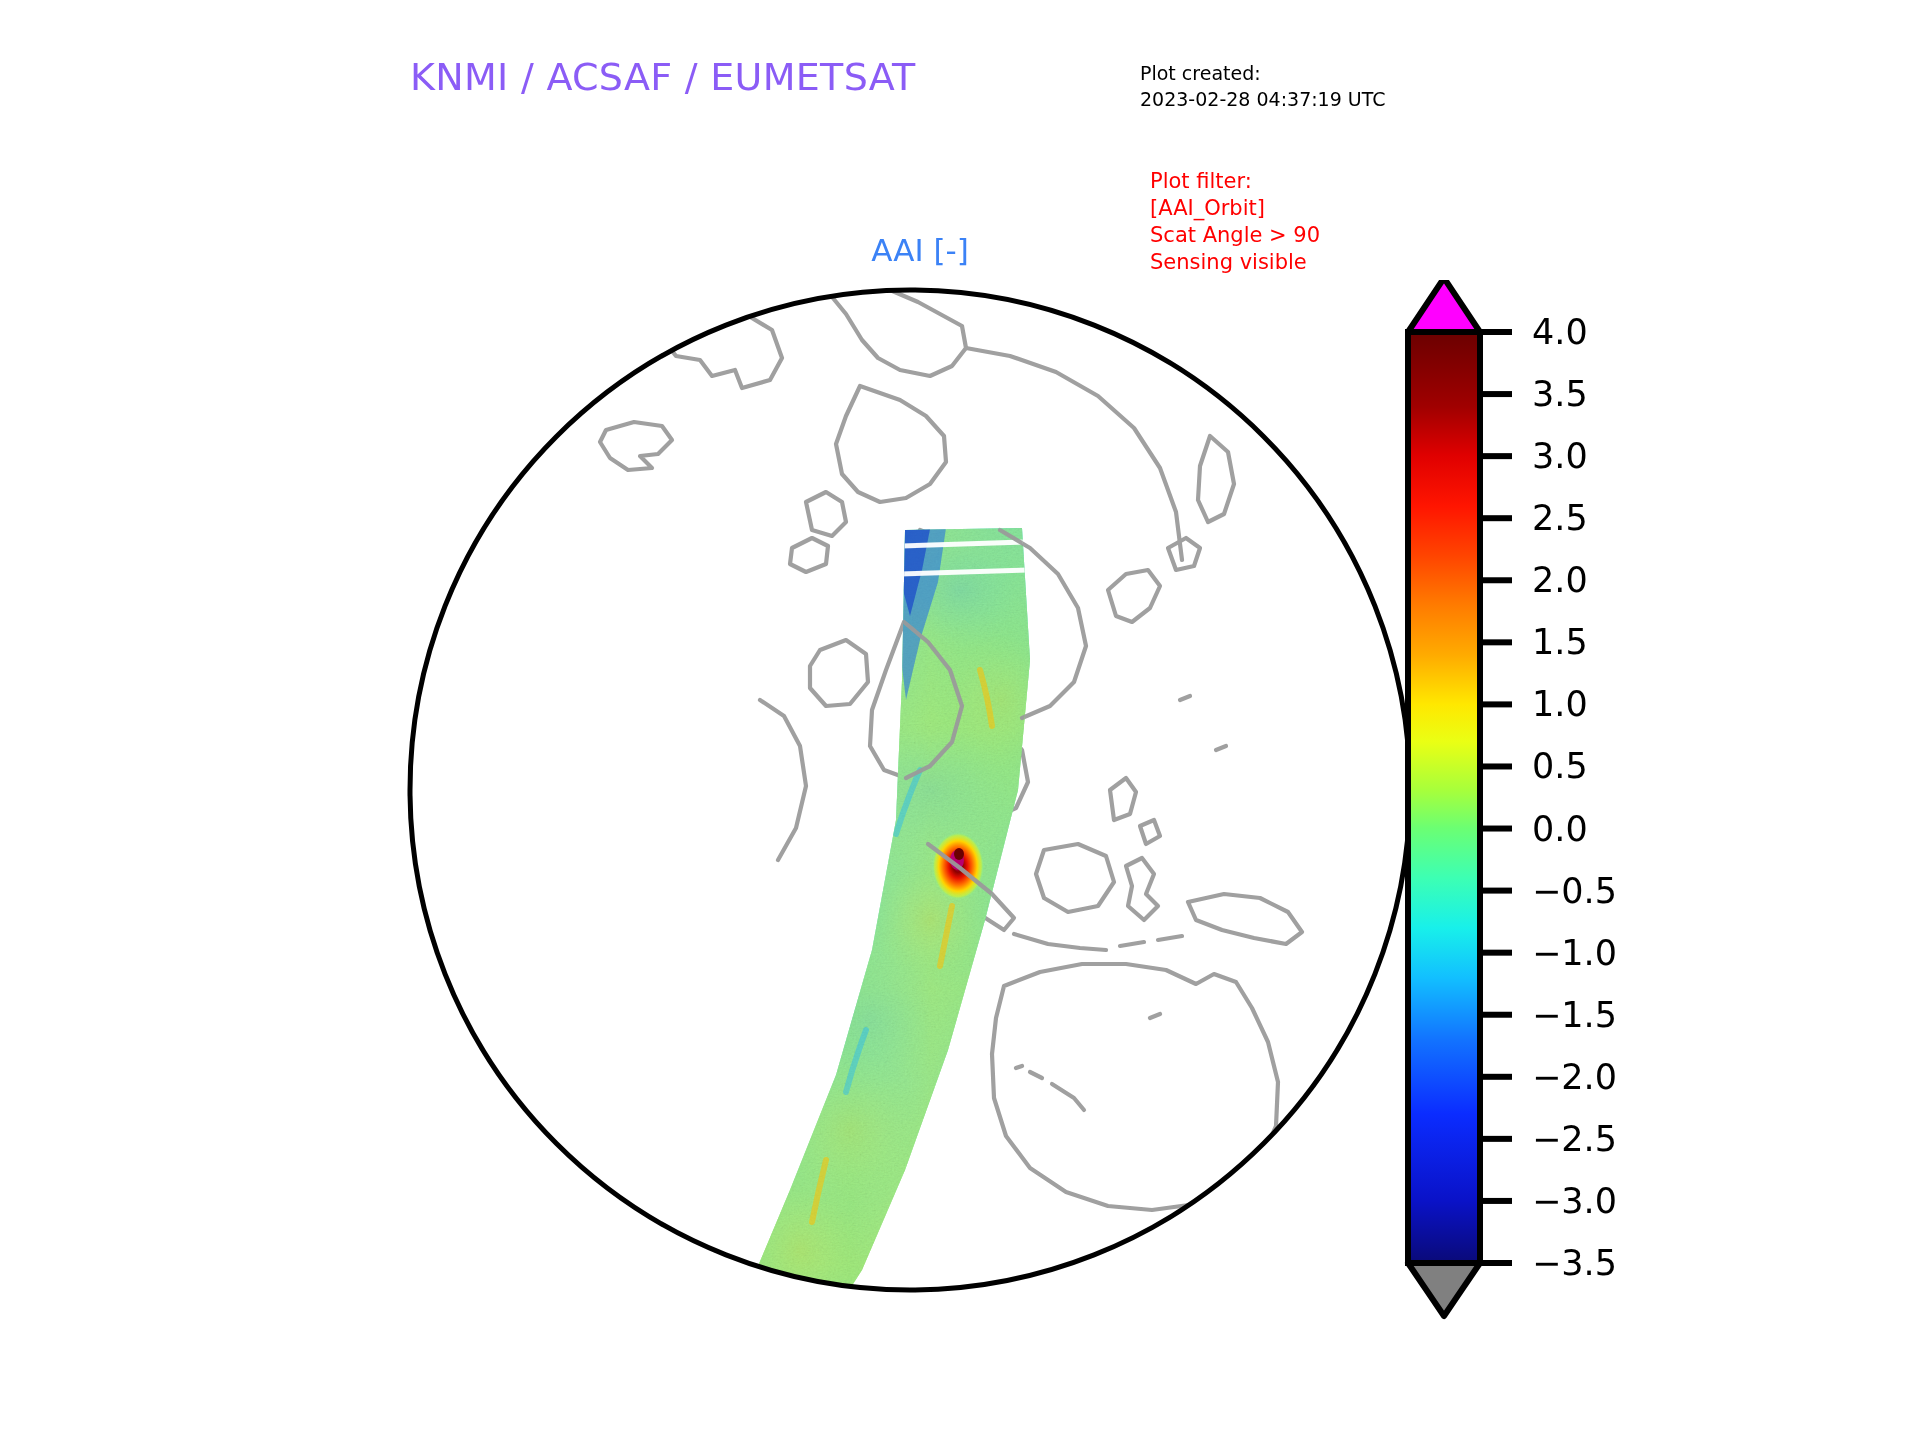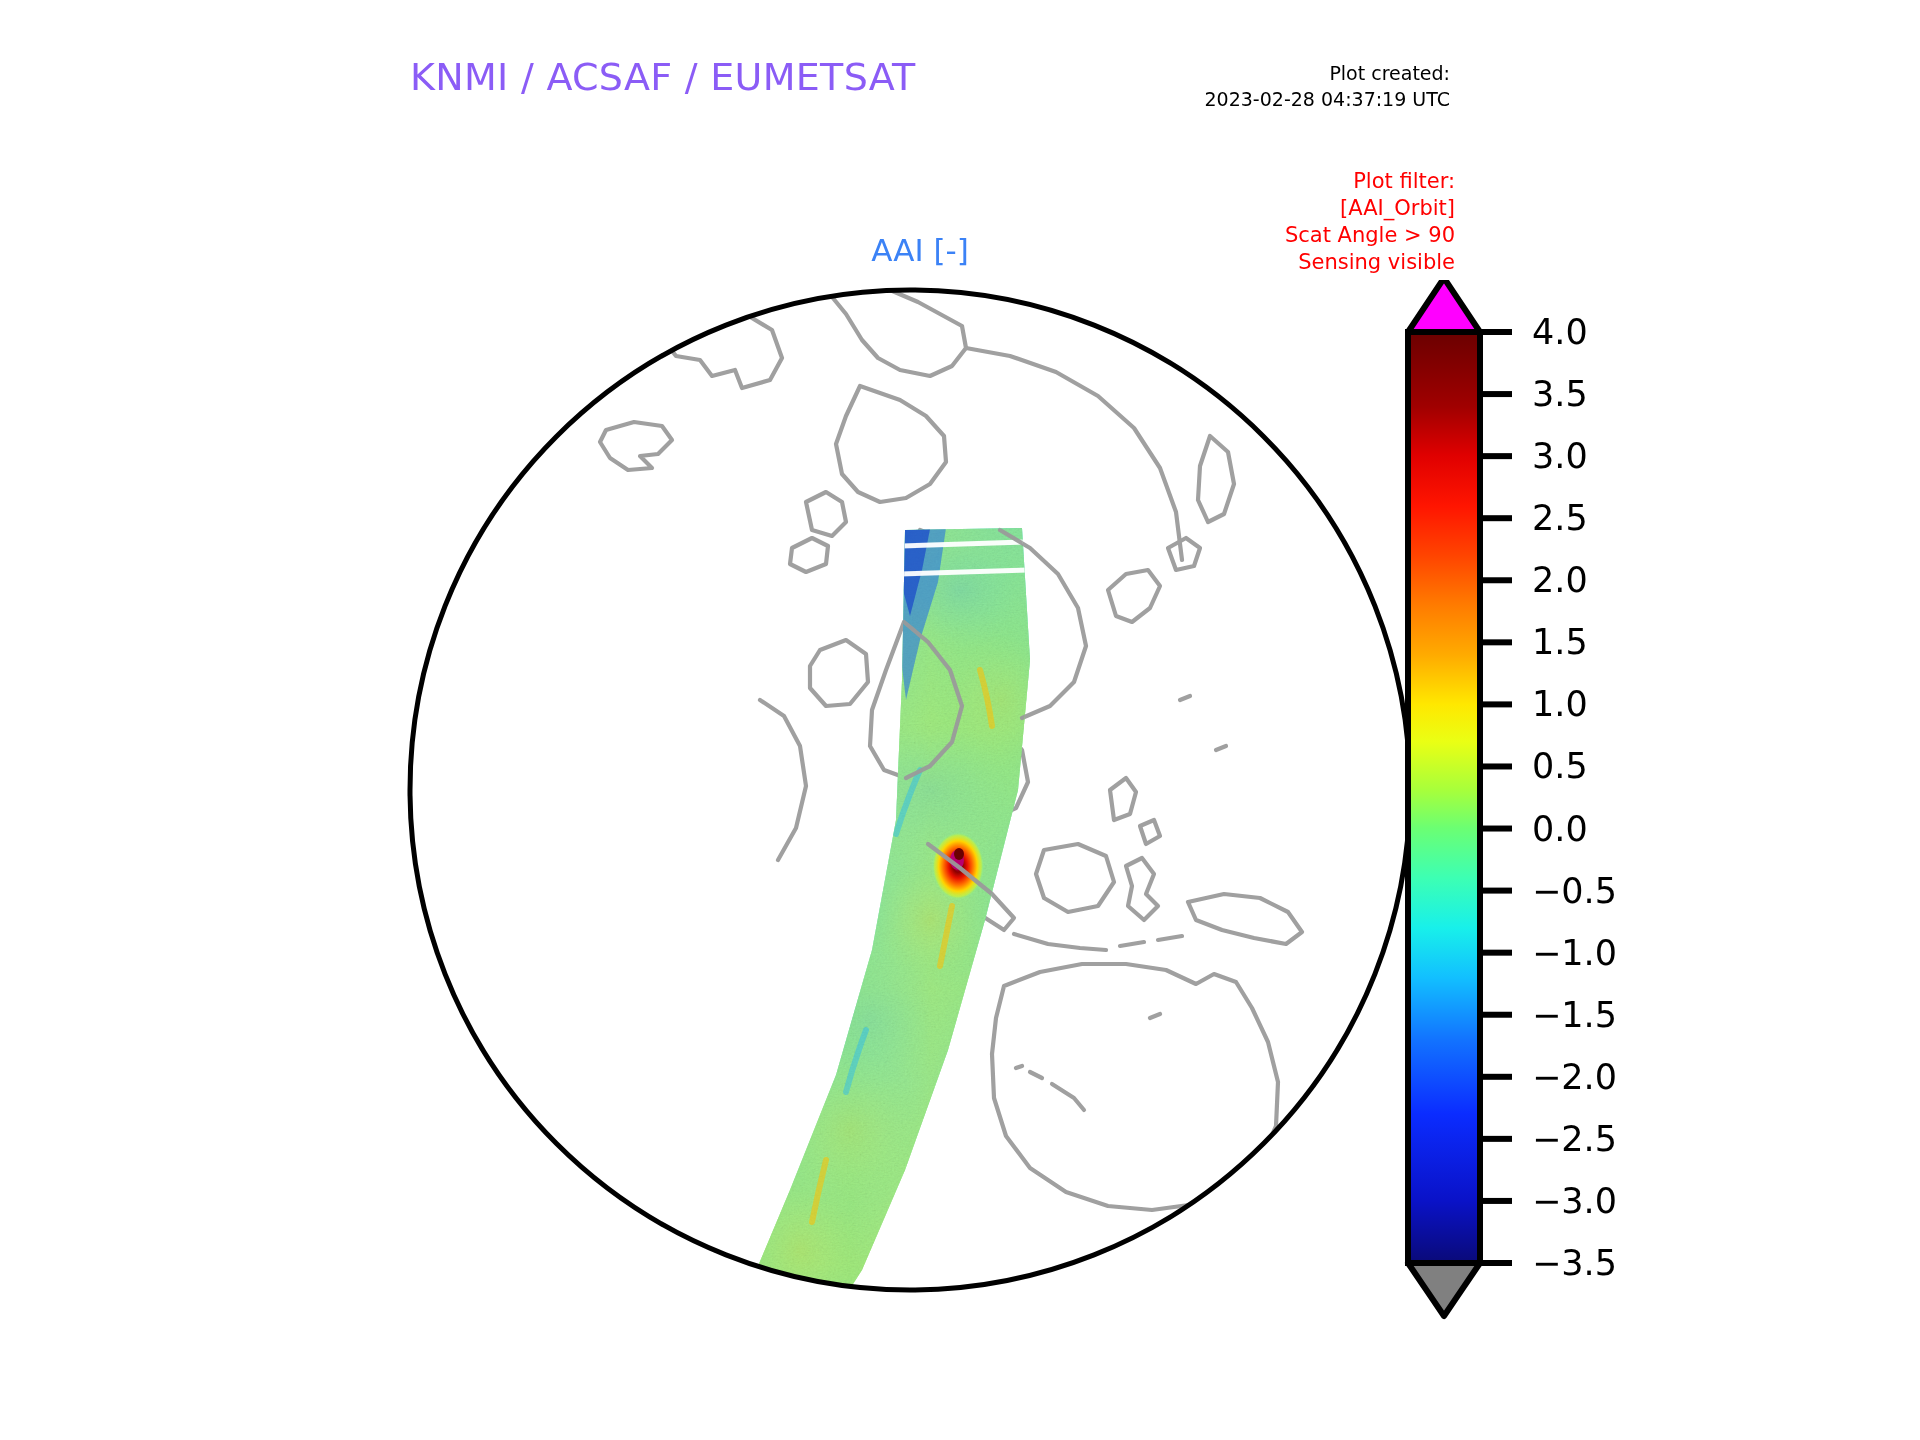--- a/index.html
+++ b/index.html
@@ -3,23 +3,23 @@
 <meta charset="utf-8">
 <style>
   html,body{margin:0;padding:0;background:#ffffff;}
   body{width:1920px;height:1440px;position:relative;overflow:hidden;
        font-family:"DejaVu Sans","Liberation Sans",sans-serif;color:#000;}
 
   .abs{position:absolute;}
 
   
   #org-title{left:410px;top:55px;font-size:38px;color:#8b5cf6;letter-spacing:.3px;white-space:nowrap;}
-  #created-block{left:1140px;top:60px;width:310px;text-align:right;font-size:19px;line-height:26px;color:#000;}
+  #created-block{left:1140px;top:60px;width:310px;text-align:left;font-size:19px;line-height:26px;color:#000;}
   #dataset-block{left:408px;top:138px;font-size:30px;line-height:44px;color:#000;white-space:nowrap;}
-  #filter-block{left:1150px;top:168px;width:305px;text-align:right;font-size:21px;line-height:27px;color:#ff0000;}
+  #filter-block{left:1150px;top:168px;width:305px;font-size:21px;line-height:27px;color:#ff0000;}
   #plot-title{left:710px;top:232px;width:420px;text-align:center;font-size:31px;color:#3b82f6;}
 
   
   #map-area{left:0px;top:230px;width:1430px;height:1180px;}
   #map-svg{display:block;}
 
   
   #cbar-wrap{left:1396px;top:280px;width:420px;height:1040px;}
   #cbar-svg{display:block;}
   .tick-label{font-family:"DejaVu Sans","Liberation Sans",sans-serif;font-size:35px;fill:#000;}

